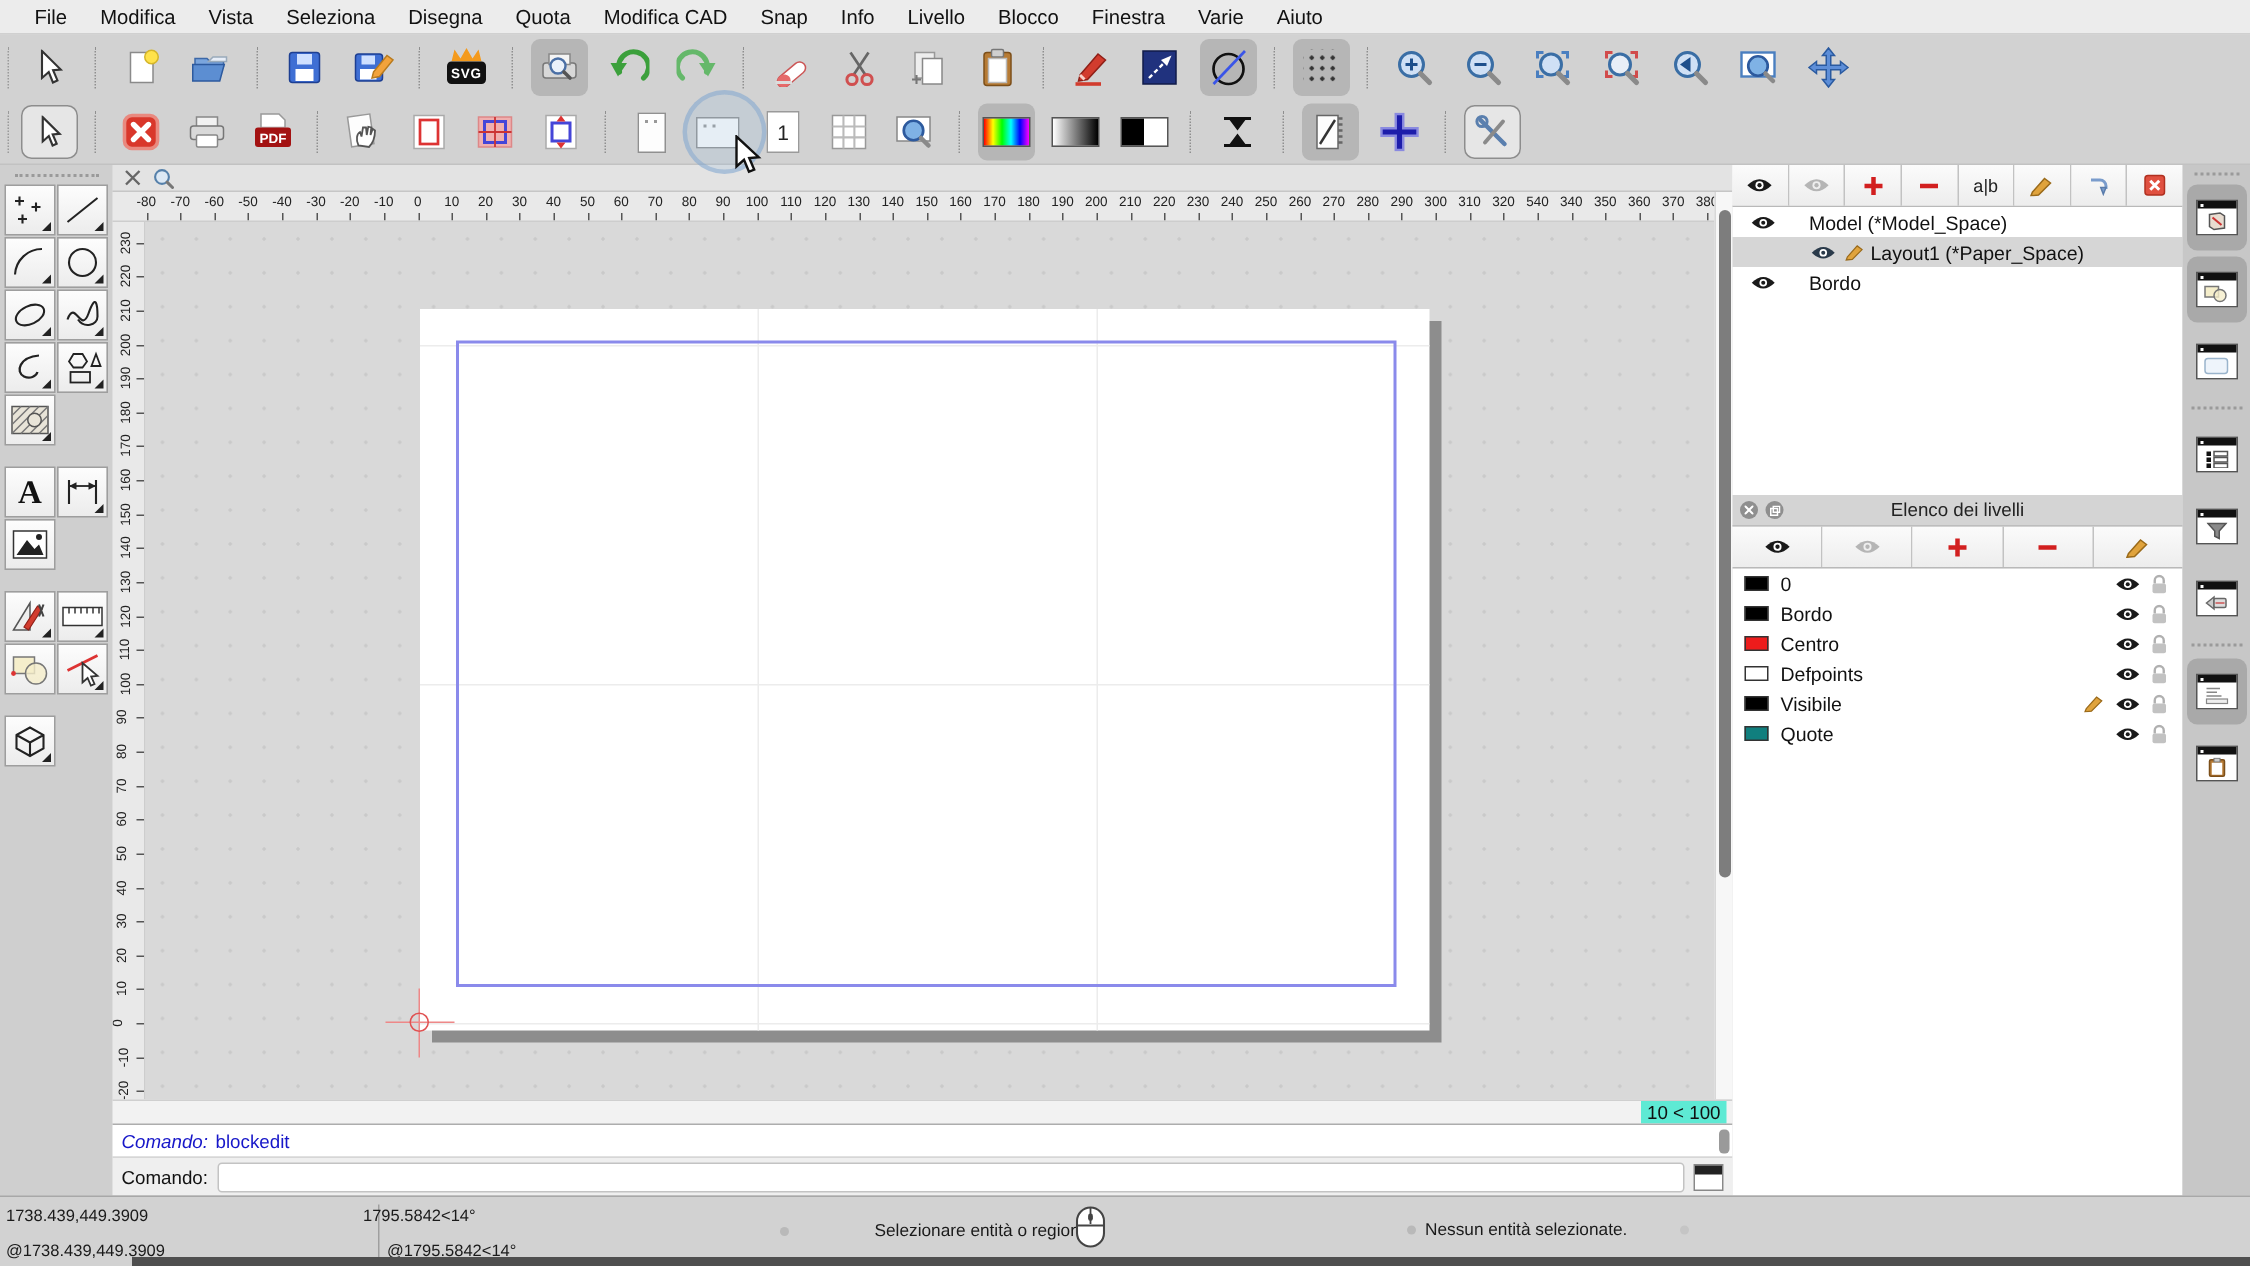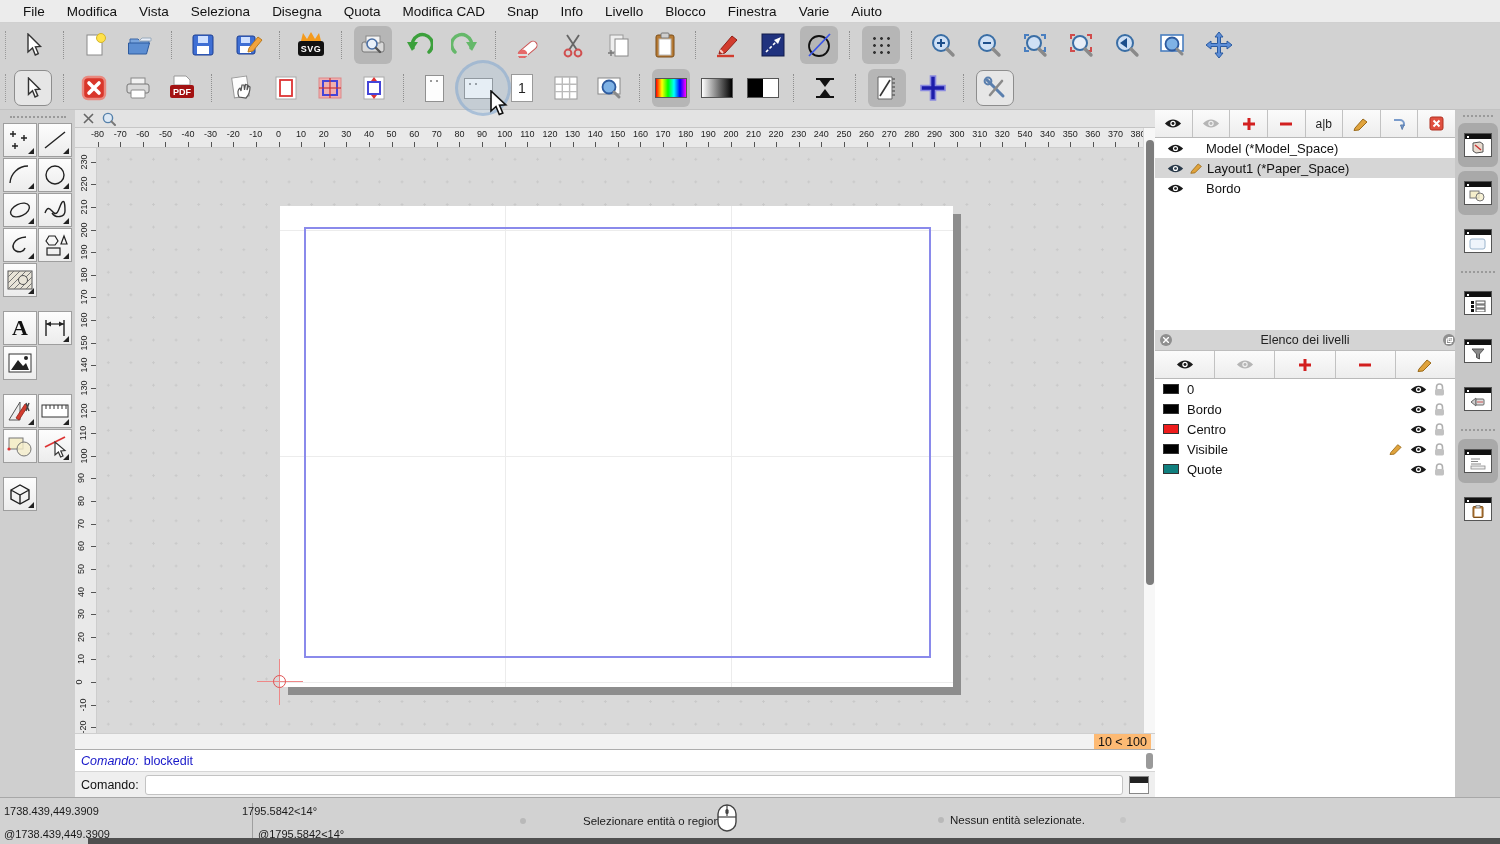--- a/index.html
+++ b/index.html
@@ -65,21 +65,21 @@
   .pgrid-h{position:absolute;left:0;width:673px;height:1px;background:#ececec;}
   .pframe{left:207px;top:79px;width:627px;height:431px;border:2px solid #8a8aeb;box-sizing:border-box;}
   .origin{left:160px;top:511px;width:46px;height:46px;}
   .origin .oc{position:absolute;left:16px;top:16px;width:13px;height:13px;border:1.5px solid #e05252;border-radius:50%;box-sizing:border-box;}
   .origin .oh{position:absolute;left:0;top:22px;width:46px;height:1px;background:#e88;}
   .origin .ov{position:absolute;left:22px;top:0;width:1px;height:46px;background:#e88;}
   .vscroll{left:1143px;top:128px;width:12px;height:605px;background:#f7f7f7;border-left:1px solid #d8d8d8;box-sizing:border-box;}
   .vthumb{position:absolute;left:2px;top:12px;width:8px;height:445px;background:#7d7d7d;border-radius:4px;}
   .bstrip{left:75px;top:733px;width:1080px;height:16px;background:#f2f2f2;border-top:1px solid #cfcfcf;box-sizing:border-box;}
   .zoomstatus{position:absolute;right:4px;top:0;height:16px;line-height:16px;font-size:12.5px;color:#111;
-              background:#fdba74;padding:0 4px;}
+              background:#5eead4;padding:0 4px;}
   
   .cmd-hist{left:75px;top:749px;width:1080px;height:22px;background:#fff;border-top:1px solid #adadad;box-sizing:border-box;
             font-size:12.5px;display:flex;align-items:center;padding-left:6px;color:#1717c9;}
   .cmd-hist em{font-style:italic;margin-right:5px;}
   .hist-scroll{position:absolute;right:2px;top:3px;width:7px;height:16px;background:#9a9a9a;border-radius:3px;}
   .cmd-line{left:75px;top:771px;width:1080px;height:26px;background:#efefef;display:flex;align-items:center;box-sizing:border-box;
             padding:0 6px;border-top:1px solid #d6d6d6;}
   .cmd-label{font-size:12.5px;color:#111;margin-right:6px;}
   .cmd-input{flex:1;height:18px;background:#fff;border:1px solid #c3c3c3;border-radius:3px;font-size:12px;
              font-family:"Liberation Sans",sans-serif;padding:0 4px;outline:none;}
@@ -89,21 +89,21 @@
   .panel{left:1155px;width:300px;box-sizing:border-box;background:#fff;}
   .ptitle{height:18px;background:#d4d4d4;border-bottom:1px solid #bdbdbd;display:flex;align-items:center;position:relative;}
   .ptitle .t{position:absolute;left:0;width:100%;text-align:center;font-size:12.5px;color:#222;}
   .wbtn{width:12px;height:12px;border-radius:50%;background:#8f8f8f;margin-left:5px;display:flex;align-items:center;justify-content:center;z-index:2;}
   .ptools{display:flex;border-bottom:1px solid #b9b9b9;background:#f4f4f4;}
   .ptool{flex:1;height:27px;display:flex;align-items:center;justify-content:center;border-right:1px solid #c2c2c2;
          background:linear-gradient(#fbfbfb,#ededed);box-sizing:border-box;}
   .ptool:last-child{border-right:none;}
   .ab{font-size:12px;color:#222;}
   .prow{height:20px;display:flex;align-items:center;font-size:13px;color:#111;position:relative;}
-  .prow.sel{background:#d6d6d6;}
+  .prow.sel{background:#d6d6d6;padding-left:40px;}
   .prow .eye{margin-left:12px;}
   .prow .nm{margin-left:14px;}
   .lay-sw{width:16px;height:10px;border:1px solid #333;margin-left:8px;box-sizing:border-box;flex:none;}
   .lay-nm{margin-left:8px;flex:1;}
   .rowico{display:flex;align-items:center;gap:7px;margin-right:10px;}
   
   .dock{left:1455px;top:110px;width:45px;height:687px;background:#c7c7c7;display:flex;flex-direction:column;align-items:center;}
   .dock-handle{width:30px;border-top:2px dotted #9a9a9a;margin:5px 0 4px 0;}
   .dock-btn{width:40px;height:44px;display:flex;align-items:center;justify-content:center;border-radius:7px;margin:2px 0;}
   .dock-btn.pressed{background:#a9a9a9;}
@@ -951,21 +951,21 @@
             <circle cx="10" cy="6" r="3" fill="#fff"></circle>
             <circle cx="10" cy="6" r="1.6" fill="#1a1a1a"></circle>
           </svg>
         </span>
       <span class="nm" style="margin-left:22px;">Bordo</span>
     </div>
   </div>
 </div>
 
 <div class="abs panel" style="top:330px;height:467px;">
-  <div class="ptitle" style="height:20px;justify-content:space-between;">
+  <div class="ptitle" style="height:20px;">
     <span class="t">Elenco dei livelli</span>
     <span class="wbtn">
         <svg width="6" height="6" viewBox="0 0 6 6">
           <path d="M0 0 L6 6 M6 0 L0 6" stroke="#fff" stroke-width="1.4"></path>
         </svg>
       </span>
     <span class="wbtn">
         <svg width="7" height="7" viewBox="0 0 7 7">
           <rect x="0.5" y="2" width="4.5" height="4.5" fill="none" stroke="#fff"></rect>
           <rect x="2.2" y="0.5" width="4.3" height="4" fill="none" stroke="#fff"></rect>
@@ -1038,20 +1038,39 @@
             <svg width="11" height="13" viewBox="0 0 11 13">
               <path d="M2.5 6 V4 a3 3 0 0 1 6 0 V6" fill="none" stroke="#b0b0b0" stroke-width="1.6"></path>
               <rect x="1" y="6" width="9" height="6.5" rx="1.4" fill="#c2c2c2"></rect>
             </svg>
           </span>
         </span>
       </div>
       <div class="prow">
         <span class="lay-sw" style="background:#ee1c1c"></span>
         <span class="lay-nm">Centro</span>
+        <span class="rowico">
+          <span>
+            <svg width="17" height="11" viewBox="0 0 20 12">
+              <path d="M1 6 Q10 -3 19 6 Q10 15 1 6Z" fill="#1a1a1a"></path>
+              <circle cx="10" cy="6" r="3" fill="#fff"></circle>
+              <circle cx="10" cy="6" r="1.6" fill="#1a1a1a"></circle>
+            </svg>
+          </span>
+          <span>
+            <svg width="11" height="13" viewBox="0 0 11 13">
+              <path d="M2.5 6 V4 a3 3 0 0 1 6 0 V6" fill="none" stroke="#b0b0b0" stroke-width="1.6"></path>
+              <rect x="1" y="6" width="9" height="6.5" rx="1.4" fill="#c2c2c2"></rect>
+            </svg>
+          </span>
+        </span>
+      </div>
+      <div class="prow">
+        <span class="lay-sw" style="background:#ffffff"></span>
+        <span class="lay-nm">Defpoints</span>
         <span class="rowico">
           <span>
             <svg width="17" height="11" viewBox="0 0 20 12">
               <path d="M1 6 Q10 -3 19 6 Q10 15 1 6Z" fill="#1a1a1a"></path>
               <circle cx="10" cy="6" r="3" fill="#fff"></circle>
               <circle cx="10" cy="6" r="1.6" fill="#1a1a1a"></circle>
             </svg>
           </span>
           <span>
             <svg width="11" height="13" viewBox="0 0 11 13">

